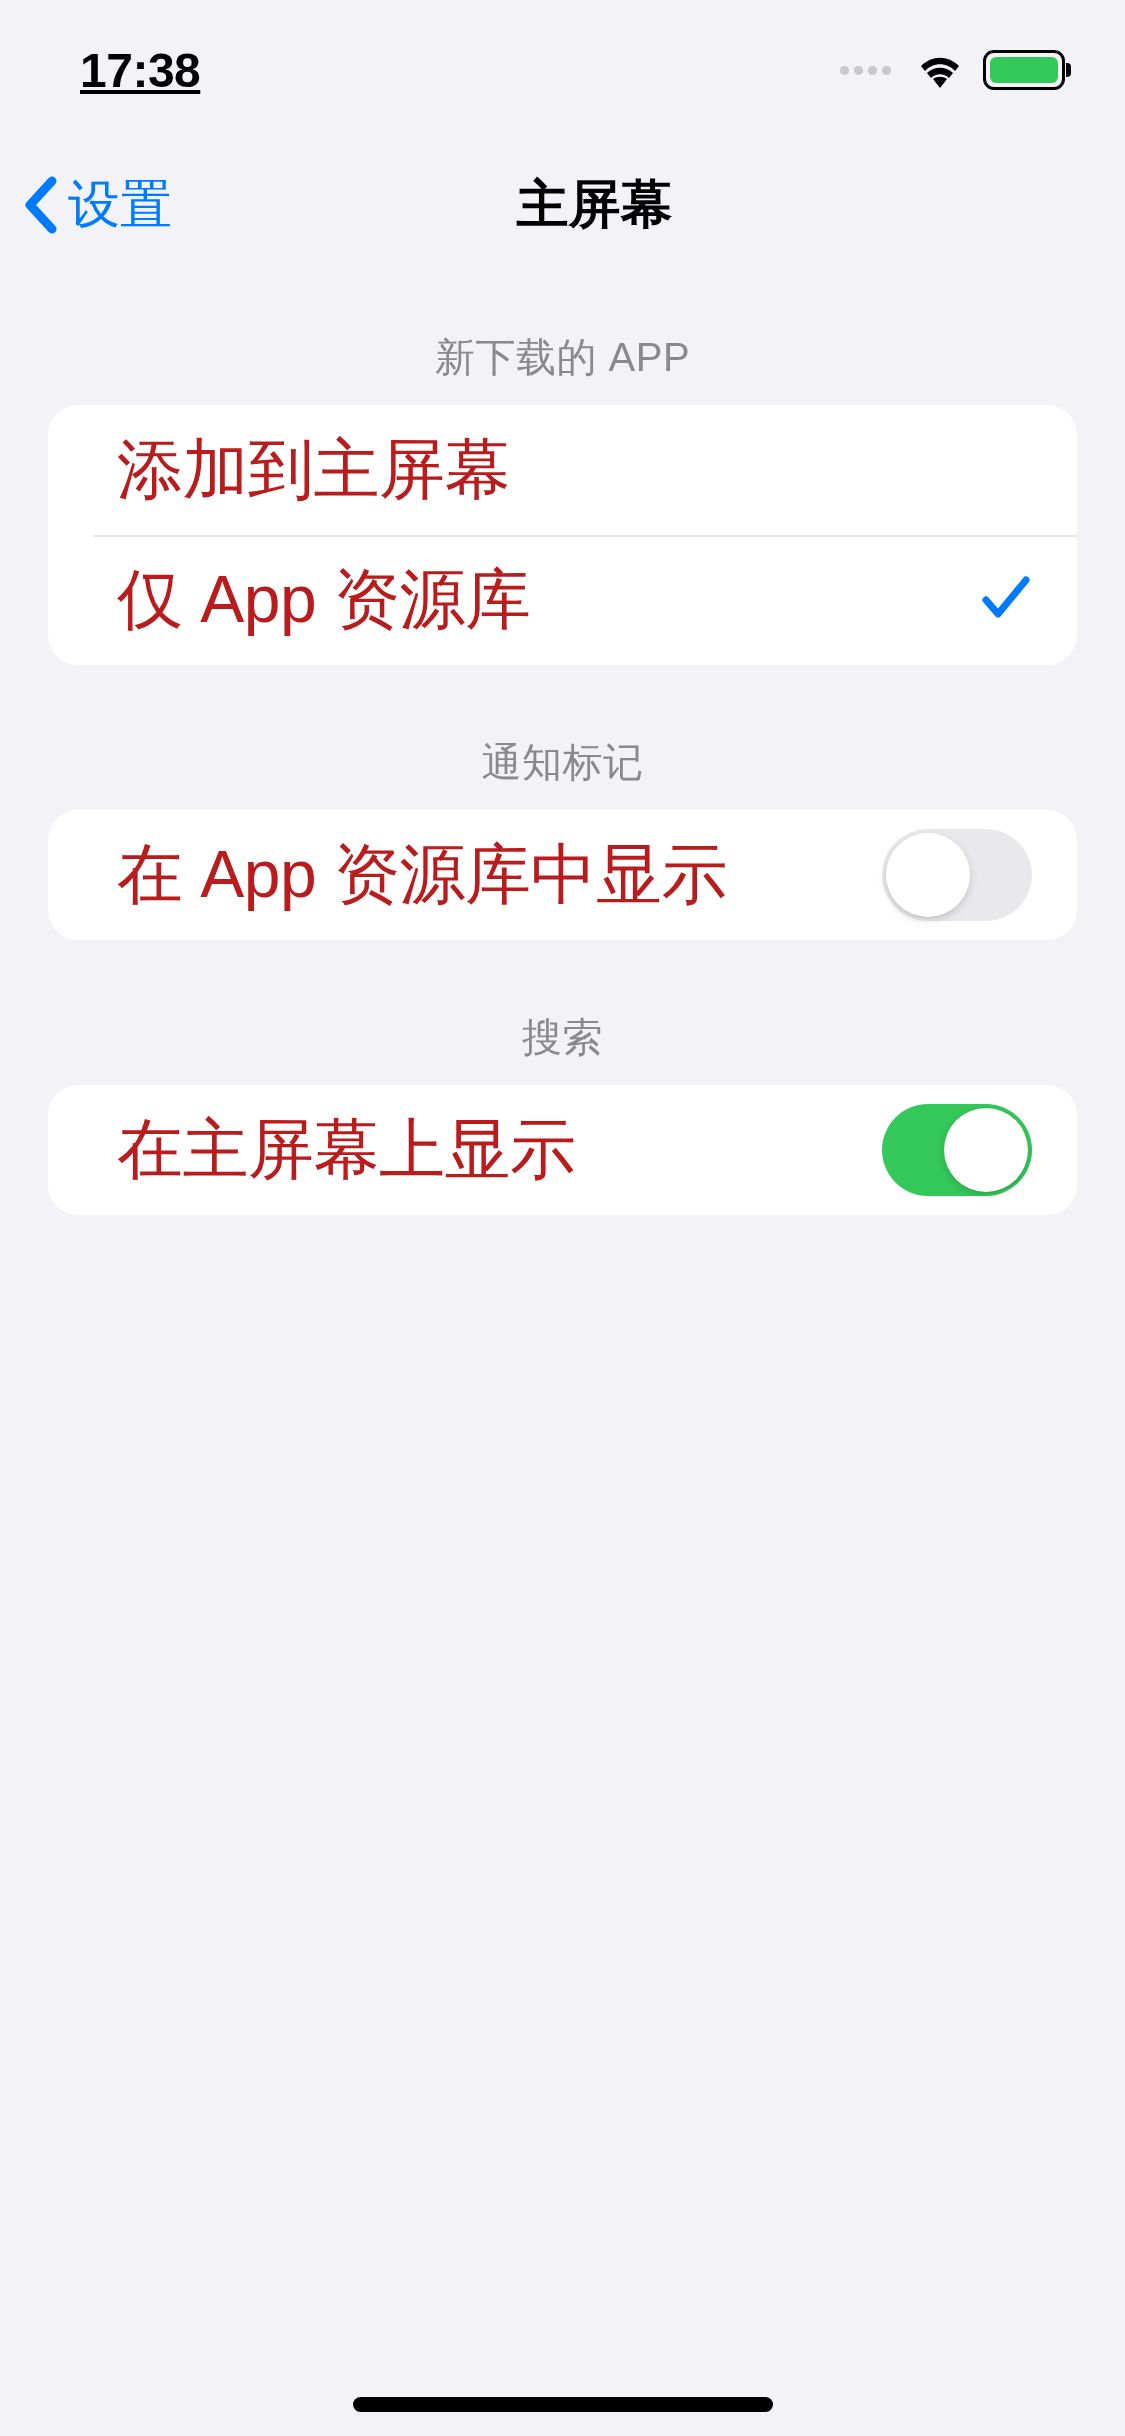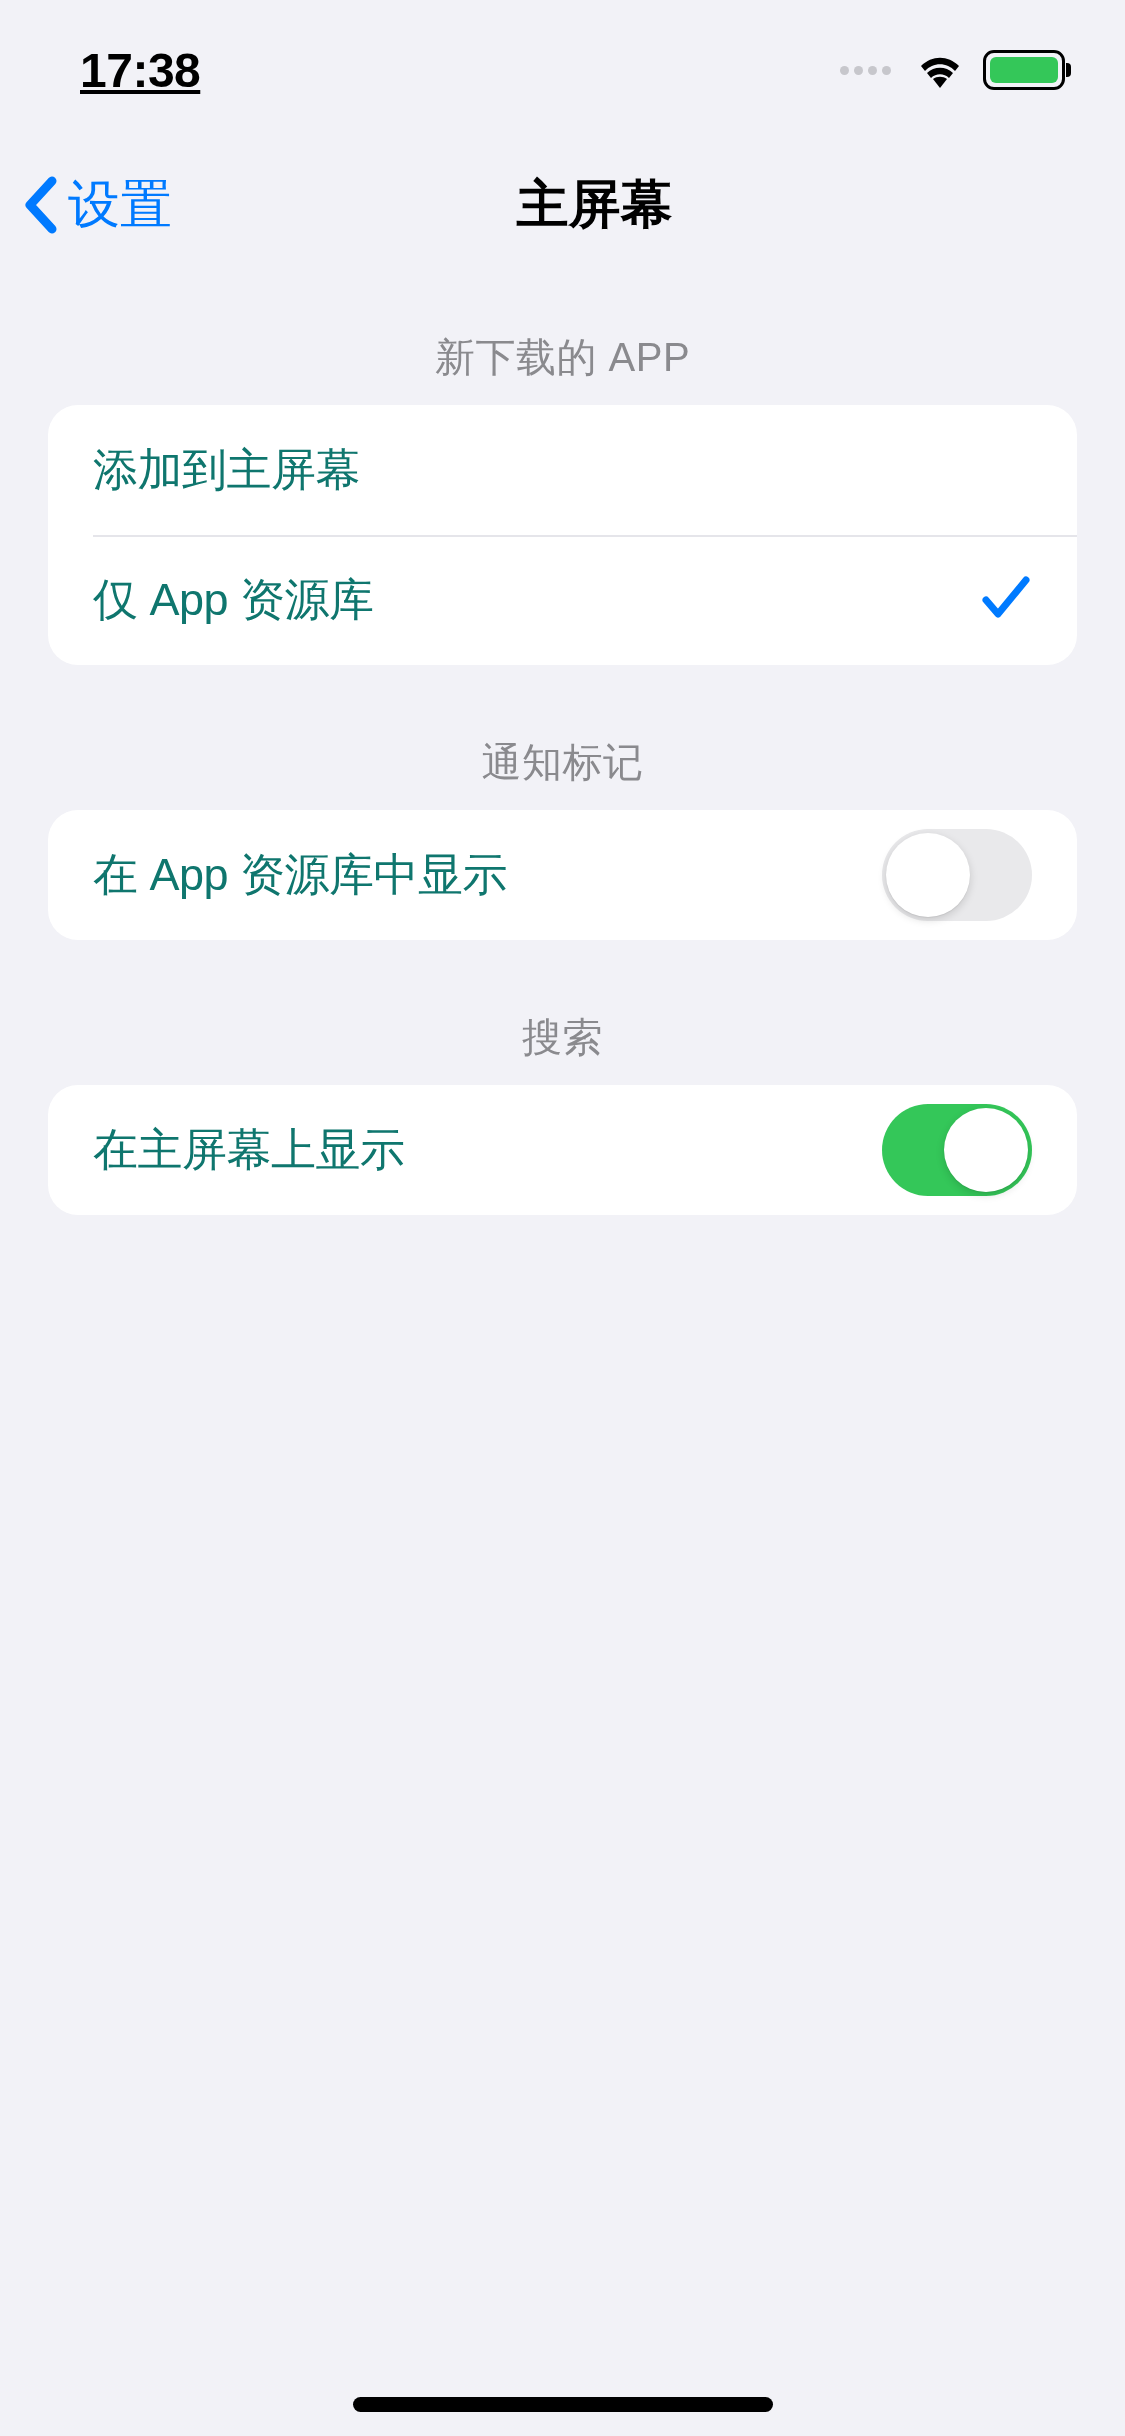--- a/index.html
+++ b/index.html
@@ -133,23 +133,24 @@
     .row + .row::before {
       content: "";
       position: absolute;
       top: 0;
       left: 45px;
       right: 0;
       height: 1.5px;
       background: #e5e5ea;
     }
     .row-label {
-      font-size: 45px;
-      color: #0f766e;
+      font-size: 66px;
+      color: #b91c1c;
       letter-spacing: -0.5px;
+      margin-left: 24px;
     }
     .check-icon {
       color: #007aff;
     }
     
     .toggle {
       width: 150px;
       height: 92px;
       border-radius: 46px;
       position: relative;

